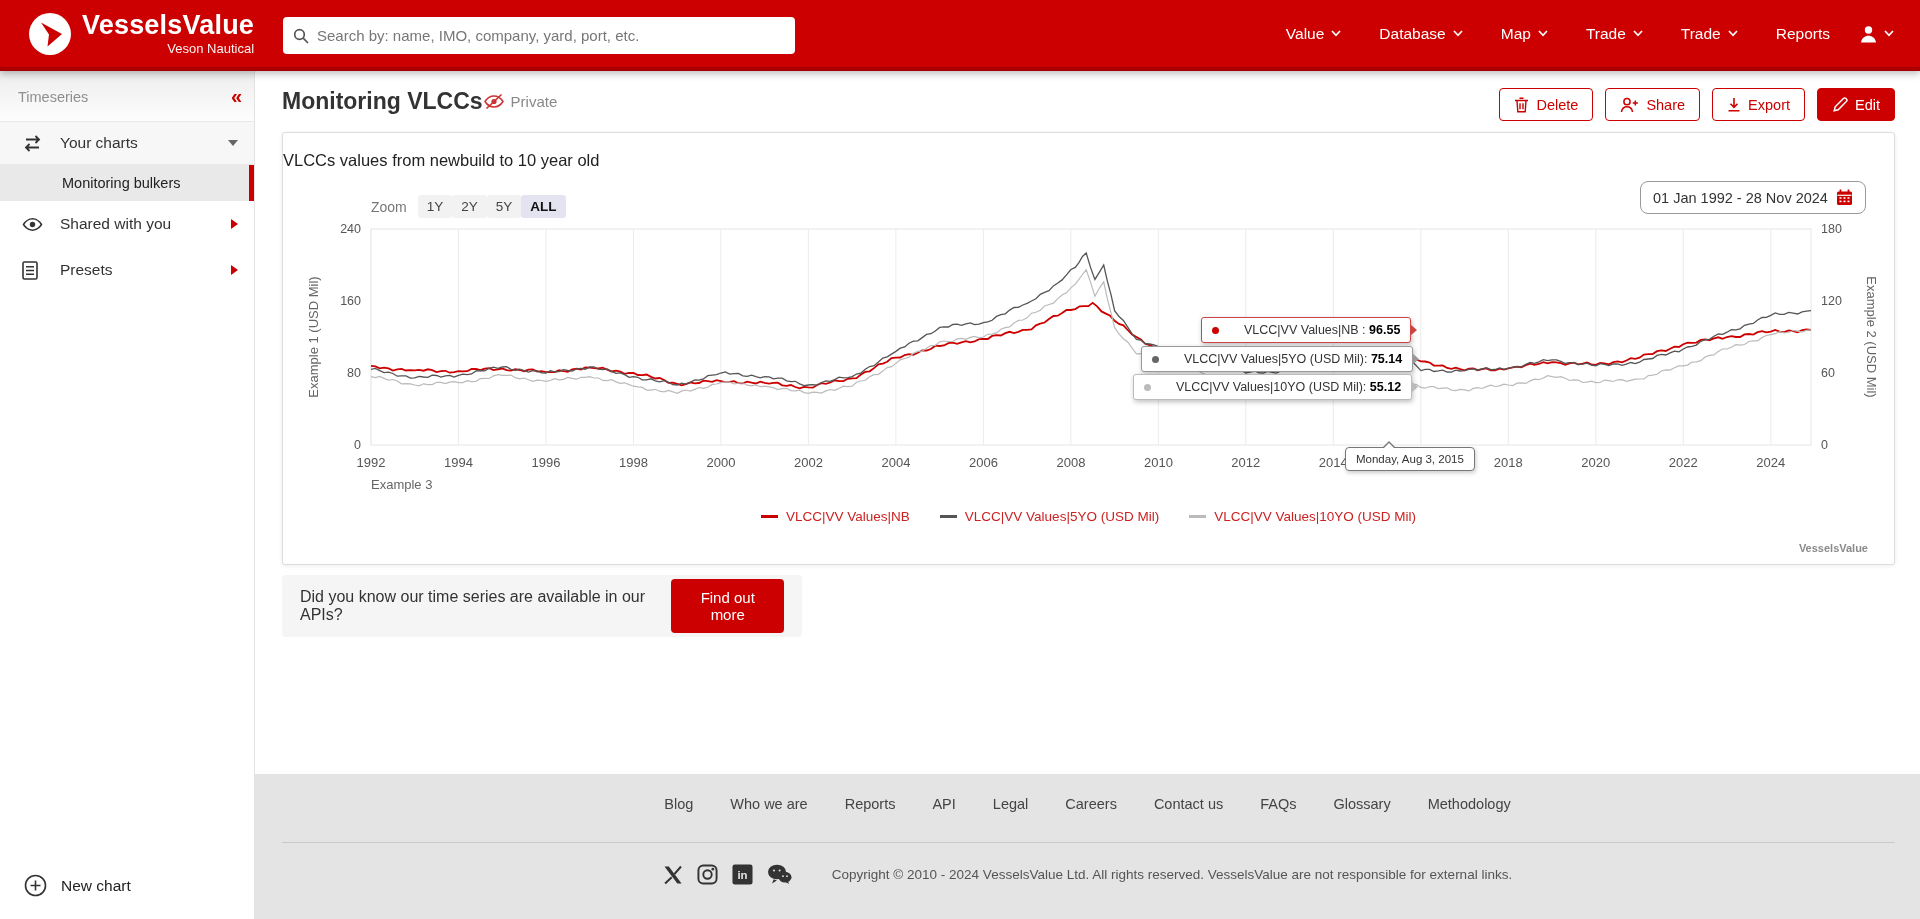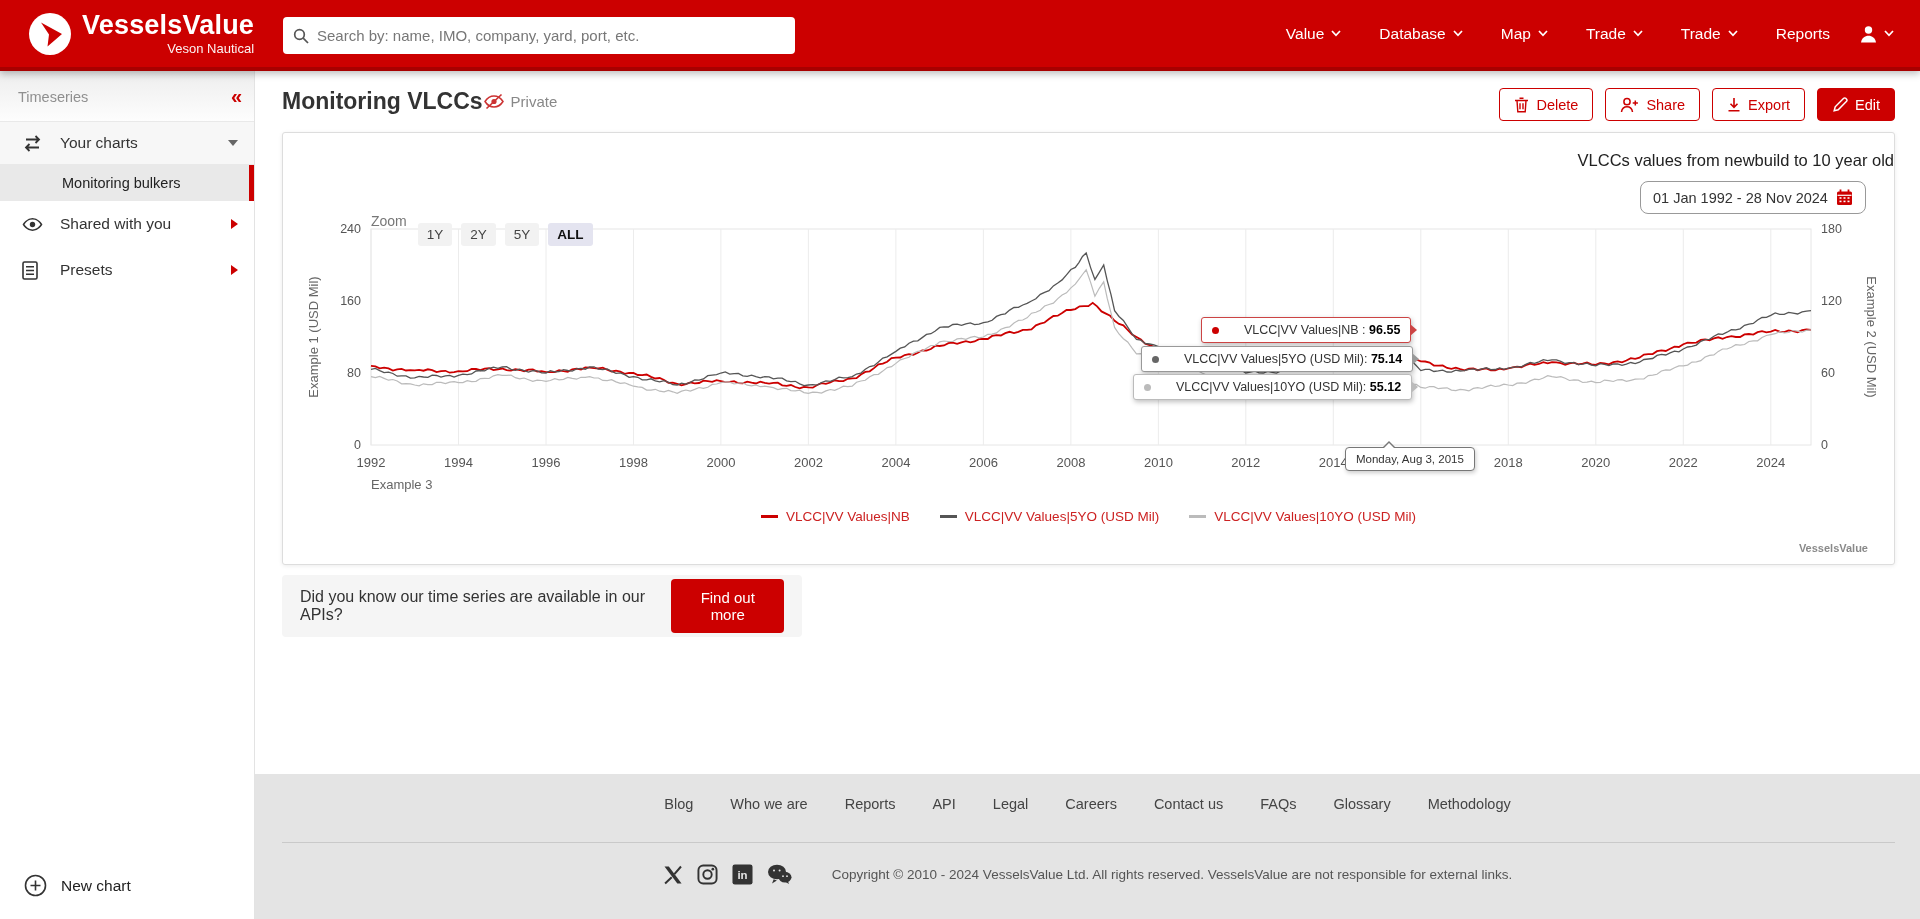--- a/index.html
+++ b/index.html
@@ -51,21 +51,21 @@
   .privacy { display:flex; align-items:center; gap:6px; font-size:15px; color:#888; }
   .actions { position:absolute; right:25px; top:88px; display:flex; gap:12px; }
   .btn { height:33px; display:flex; align-items:center; gap:7px; padding:0 14px; border:1.5px solid #cc0000;
     border-radius:4px; background:#fff; color:#cc0000; font-size:14.5px; cursor:pointer;
     font-family:"Liberation Sans",sans-serif; }
   .btn.filled { background:#cc0000; color:#fff; }
 
   
   .chart-card { position:absolute; left:282px; top:132px; width:1613px; height:433px; background:#fff;
     border:1px solid #ddd; border-radius:3px; box-shadow:0 1px 4px rgba(0,0,0,.08); }
-  .chart-title { position:absolute; top:18px; left:0; right:0; text-align:right; font-size:16.5px; color:#222; }
+  .chart-title { position:absolute; top:18px; left:0; right:0; text-align:left; font-size:16.5px; color:#222; }
   .zoom-row { position:absolute; left:88px; top:62px; display:flex; align-items:center; gap:9px; }
   .zoom-lbl { font-size:14px; color:#777; margin-right:2px; }
   .zoom-btn { padding:4px 9px; border-radius:3px; background:#f2f2f2; color:#444; font-size:13.5px; cursor:pointer; }
   .zoom-btn.sel { background:#e4e4f0; color:#111; font-weight:bold; }
   .date-range { position:absolute; right:28px; top:48px; width:226px; height:33px; border:1px solid #999;
     border-radius:8px; display:flex; align-items:center; justify-content:space-between; padding:0 12px;
     font-size:14.5px; color:#333; cursor:pointer; background:#fff; }
   #plot { position:absolute; left:0; top:0; }
   .axis-label { position:absolute; font-size:13px; color:#666; white-space:nowrap; }
   .y1-label { left:30px; top:204px; transform:translate(-50%,-50%) rotate(-90deg); }
@@ -344,21 +344,21 @@
         <path d="M88.0,232.8L92.4,233.4L96.7,235.4L101.1,234.6L105.5,235.4L109.9,237.6L114.2,236.4L118.6,235.9L123.0,237.5L127.4,237.1L131.7,237.3L136.1,236.8L140.5,237.7L144.9,236.3L149.2,237.1L153.6,239.1L158.0,238.1L162.4,237.8L166.7,239.7L171.1,239.2L175.5,238.2L179.9,238.3L184.2,238.2L188.6,235.9L193.0,236.0L197.4,237.2L201.7,235.6L206.1,235.2L210.5,237.1L214.9,236.4L219.2,235.5L223.6,237.1L228.0,237.7L232.3,236.1L236.7,237.0L241.1,238.2L245.5,236.6L249.8,236.5L254.2,238.6L258.6,238.1L263.0,239.1L267.3,239.2L271.7,239.2L276.1,237.3L280.5,238.1L284.8,238.7L289.2,236.3L293.6,235.7L298.0,236.5L302.3,234.5L306.7,234.6L311.1,235.1L315.5,235.5L319.8,234.6L324.2,236.8L328.6,238.5L333.0,237.6L337.3,238.7L341.7,240.8L346.1,239.9L350.5,240.0L354.8,242.0L359.2,242.2L363.6,241.5L368.0,243.9L372.3,245.5L376.7,245.0L381.1,247.0L385.4,249.8L389.8,249.7L394.2,250.8L398.6,252.3L402.9,251.2L407.3,249.4L411.7,250.4L416.1,250.0L420.4,247.7L424.8,248.1L429.2,248.9L433.6,247.1L437.9,248.1L442.3,249.2L446.7,248.8L451.1,248.2L455.4,250.2L459.8,250.4L464.2,248.7L468.6,249.7L472.9,250.5L477.3,248.6L481.7,249.9L486.1,250.6L490.4,249.9L494.8,249.7L499.2,252.3L503.6,252.8L507.9,252.0L512.3,254.0L516.7,255.3L521.0,253.8L525.4,254.4L529.8,254.7L534.2,252.0L538.5,250.2L542.9,250.9L547.3,249.5L551.7,247.3L556.0,248.1L560.4,248.1L564.8,245.8L569.2,245.4L573.5,245.2L577.9,241.6L582.3,238.9L586.7,238.3L591.0,235.1L595.4,231.4L599.8,230.7L604.2,228.8L608.5,225.1L612.9,224.7L617.3,224.5L621.7,222.0L626.0,221.1L630.4,221.8L634.8,219.7L639.2,217.3L643.5,217.5L647.9,216.0L652.3,212.7L656.7,213.0L661.0,212.5L665.4,210.1L669.8,209.7L674.1,210.9L678.5,209.4L682.9,208.2L687.3,209.4L691.6,208.5L696.0,206.1L700.4,205.8L704.8,206.0L709.1,202.9L713.5,202.1L717.9,202.5L722.3,200.2L726.6,198.8L731.0,200.0L735.4,198.9L739.8,196.9L744.1,196.8L748.5,196.3L752.9,192.3L757.3,190.7L761.6,189.5L766.0,186.0L770.4,183.0L774.8,182.7L779.1,180.0L783.5,177.0L787.9,177.0L792.3,176.1L796.6,173.3L801.0,173.1L805.4,173.1L809.7,169.8L814.1,173.4L818.5,178.4L822.9,180.6L827.2,182.8L831.6,187.8L836.0,190.9L840.4,192.4L844.7,197.0L849.1,201.5L853.5,204.0L857.9,206.4L862.2,210.8L866.6,212.2L871.0,213.8L875.4,216.6L879.7,217.6L884.1,216.0L888.5,217.4L892.9,218.2L897.2,216.8L901.6,217.7L906.0,219.8L910.4,219.1L914.7,219.3L919.1,220.2L923.5,221.7L927.9,220.8L932.2,222.6L936.6,223.1L941.0,221.4L945.4,222.3L949.7,223.8L954.1,222.5L958.5,222.7L962.8,224.7L967.2,225.0L971.6,224.5L976.0,226.8L980.3,227.6L984.7,226.3L989.1,227.5L993.5,228.7L997.8,227.0L1002.2,227.0L1006.6,228.3L1011.0,227.0L1015.3,225.4L1019.7,226.7L1024.1,226.4L1028.5,224.6L1032.8,225.6L1037.2,226.2L1041.6,224.0L1046.0,223.7L1050.3,222.9L1054.7,223.1L1059.1,222.1L1063.5,223.8L1067.8,223.3L1072.2,221.9L1076.6,223.5L1081.0,224.6L1085.3,223.4L1089.7,224.4L1094.1,224.7L1098.4,225.2L1102.8,224.7L1107.2,226.4L1111.6,225.6L1115.9,223.9L1120.3,225.1L1124.7,226.1L1129.1,225.0L1133.4,226.5L1137.8,228.3L1142.2,228.5L1146.6,229.5L1150.9,232.5L1155.3,232.7L1159.7,232.5L1164.1,235.0L1168.4,235.8L1172.8,234.6L1177.2,236.1L1181.6,237.3L1185.9,235.7L1190.3,235.5L1194.7,237.2L1199.1,236.2L1203.4,235.4L1207.8,237.3L1212.2,237.3L1216.6,235.6L1220.9,236.6L1225.3,235.5L1229.7,234.4L1234.1,233.6L1238.4,234.2L1242.8,232.1L1247.2,230.6L1251.5,231.8L1255.9,231.0L1260.3,229.2L1264.7,230.3L1269.0,229.2L1273.4,229.4L1277.8,230.2L1282.2,231.8L1286.5,230.3L1290.9,229.7L1295.3,231.4L1299.7,230.7L1304.0,229.5L1308.4,231.3L1312.8,231.9L1317.2,229.9L1321.5,230.4L1325.9,231.3L1330.3,229.2L1334.7,228.3L1339.0,229.3L1343.4,227.5L1347.8,225.2L1352.2,225.8L1356.5,224.7L1360.9,221.6L1365.3,221.2L1369.7,221.0L1374.0,218.2L1378.4,217.3L1382.8,218.0L1387.1,215.8L1391.5,213.7L1395.9,214.0L1400.3,211.2L1404.6,209.7L1409.0,209.8L1413.4,209.6L1417.8,206.9L1422.1,206.3L1426.5,207.2L1430.9,205.4L1435.3,204.3L1439.6,205.8L1444.0,204.0L1448.4,203.1L1452.8,204.0L1457.1,204.0L1461.5,201.4L1465.9,201.0L1470.3,201.6L1474.6,199.2L1479.0,198.1L1483.4,199.3L1487.8,198.6L1492.2,197.0L1496.7,198.7L1501.2,199.2L1505.6,197.5L1510.1,198.2L1514.6,199.2L1519.1,197.2L1523.5,196.5L1528.0,196.8" fill="none" stroke="#cc0000" stroke-width="1.8"></path>
         <path d="M88.0,236.4L92.4,235.4L96.7,237.6L101.1,239.7L105.5,239.1L109.9,240.5L114.2,243.2L118.6,242.9L123.0,242.9L127.4,245.2L131.7,244.8L136.1,243.3L140.5,244.0L144.9,244.3L149.2,242.2L153.6,242.5L158.0,244.1L162.4,242.8L166.7,242.3L171.1,244.1L175.5,242.4L179.9,241.2L184.2,241.7L188.6,241.0L193.0,238.0L197.4,237.5L201.7,237.8L206.1,235.3L210.5,234.1L214.9,235.3L219.2,234.0L223.6,233.7L228.0,236.3L232.3,237.3L236.7,236.2L241.1,237.6L245.5,239.1L249.8,237.7L254.2,237.8L258.6,239.8L263.0,240.0L267.3,237.6L271.7,238.9L276.1,238.5L280.5,236.6L284.8,237.5L289.2,238.1L293.6,235.9L298.0,235.4L302.3,236.2L306.7,234.0L311.1,233.8L315.5,236.2L319.8,236.6L324.2,235.9L328.6,238.4L333.0,240.3L337.3,239.8L341.7,241.6L346.1,244.3L350.5,243.6L354.8,244.3L359.2,246.8L363.6,246.8L368.0,245.8L372.3,247.8L376.7,248.8L381.1,247.7L385.4,249.3L389.8,251.7L394.2,252.0L398.6,250.2L402.9,251.1L407.3,249.3L411.7,246.9L416.1,247.2L420.4,246.0L424.8,242.7L429.2,242.1L433.6,241.7L437.9,240.0L442.3,238.9L446.7,241.1L451.1,240.7L455.4,240.4L459.8,242.9L464.2,243.4L468.6,242.2L472.9,243.7L477.3,244.8L481.7,243.6L486.1,243.8L490.4,245.9L494.8,245.2L499.2,245.2L503.6,247.9L507.9,248.6L512.3,248.3L516.7,250.8L521.0,252.7L525.4,252.0L529.8,251.6L534.2,252.1L538.5,249.5L542.9,247.8L547.3,248.3L551.7,246.6L556.0,244.2L560.4,244.9L564.8,244.7L569.2,243.6L573.5,241.0L577.9,240.1L582.3,236.3L586.7,233.5L591.0,232.7L595.4,229.1L599.8,225.0L604.2,223.8L608.5,221.1L612.9,218.4L617.3,215.2L621.7,214.0L626.0,210.2L630.4,208.1L634.8,207.8L639.2,204.6L643.5,201.4L647.9,200.7L652.3,198.0L656.7,194.4L661.0,193.9L665.4,194.0L669.8,191.5L674.1,191.2L678.5,192.4L682.9,190.8L687.3,189.9L691.6,191.6L696.0,191.1L700.4,189.6L704.8,188.8L709.1,187.3L713.5,183.4L717.9,181.6L722.3,180.8L726.6,177.1L731.0,174.5L735.4,174.4L739.8,172.0L744.1,170.4L748.5,168.0L752.9,165.8L757.3,161.4L761.6,159.3L766.0,157.6L770.4,152.9L774.8,150.0L779.1,146.9L783.5,141.8L787.9,136.5L792.3,134.4L795.9,129.6L799.5,123.4L803.2,120.0L807.6,134.6L811.9,146.4L816.3,139.3L820.7,132.0L824.3,147.8L828.0,161.7L831.6,177.6L836.0,183.5L840.4,187.4L844.7,194.2L849.1,200.9L853.5,206.4L857.9,207.2L862.2,210.5L866.6,211.0L871.0,211.9L875.4,213.6L879.7,215.9L884.1,215.3L888.5,217.6L892.9,219.0L897.2,218.1L901.6,219.7L906.0,222.3L910.4,222.2L914.7,223.2L919.1,225.6L923.5,227.7L927.9,228.1L932.2,231.2L936.6,232.9L941.0,232.4L945.4,234.3L949.7,236.6L954.1,236.1L958.5,237.1L962.8,240.0L967.2,239.2L971.6,238.0L976.0,239.8L980.3,240.0L984.7,238.3L989.1,239.3L993.5,240.1L997.8,238.0L1002.2,237.6L1006.6,237.6L1011.0,235.8L1015.3,233.3L1019.7,233.6L1024.1,232.1L1028.5,229.4L1032.8,229.6L1037.2,229.5L1041.6,226.7L1046.0,226.0L1050.3,224.4L1054.7,224.5L1059.1,223.2L1063.5,224.3L1067.8,223.1L1072.2,220.9L1076.6,221.8L1081.0,222.0L1085.3,220.0L1089.7,220.5L1094.1,220.8L1098.4,220.9L1102.8,220.9L1107.2,223.0L1111.6,222.5L1115.9,221.1L1120.3,221.8L1124.7,226.4L1129.1,228.3L1133.4,232.8L1137.8,237.6L1142.2,236.3L1146.6,236.4L1150.9,238.5L1155.3,237.9L1159.7,237.1L1164.1,239.0L1168.4,239.1L1172.8,237.2L1177.2,238.0L1181.6,237.6L1185.9,236.3L1190.3,235.9L1194.7,237.2L1199.1,235.8L1203.4,234.8L1207.8,236.6L1212.2,236.5L1216.6,235.0L1220.9,236.3L1225.3,235.2L1229.7,234.3L1234.1,233.6L1238.4,233.9L1242.8,231.4L1247.2,229.5L1251.5,230.3L1255.9,228.9L1260.3,226.7L1264.7,227.6L1269.0,226.8L1273.4,226.8L1277.8,228.3L1282.2,230.5L1286.5,229.6L1290.9,229.6L1295.3,231.6L1299.7,231.1L1304.0,230.1L1308.4,232.0L1312.8,232.8L1317.2,230.7L1321.5,231.4L1325.9,232.6L1330.3,231.0L1334.7,230.8L1339.0,232.4L1343.4,231.1L1347.8,229.5L1352.2,230.6L1356.5,229.2L1360.9,226.5L1365.3,226.0L1369.7,225.5L1374.0,222.4L1378.4,221.4L1382.8,222.0L1387.1,219.9L1391.5,218.1L1395.9,218.8L1400.3,216.0L1404.6,214.0L1409.0,213.4L1413.4,212.1L1417.8,208.3L1422.1,206.7L1426.5,206.3L1430.9,203.2L1435.3,201.0L1439.6,201.3L1444.0,199.2L1448.4,196.7L1452.8,196.8L1457.1,195.8L1461.5,192.3L1465.9,191.1L1470.3,190.5L1474.6,187.0L1479.0,184.5L1483.4,184.4L1487.8,182.4L1492.2,180.0L1496.7,181.3L1501.2,181.3L1505.6,179.4L1510.1,180.1L1514.6,181.0L1519.1,178.9L1523.5,178.1L1528.0,177.6" fill="none" stroke="#555555" stroke-width="1.3"></path>
         <path d="M88.0,243.6L92.4,244.6L96.7,243.5L101.1,245.4L105.5,247.2L109.9,246.5L114.2,248.0L118.6,250.8L123.0,250.7L127.4,250.9L131.7,252.0L136.1,252.9L140.5,250.8L144.9,251.6L149.2,251.6L153.6,249.3L158.0,249.4L162.4,250.6L166.7,249.1L171.1,248.7L175.5,249.6L179.9,249.6L184.2,247.7L188.6,248.7L193.0,248.3L197.4,245.6L201.7,245.3L206.1,245.5L210.5,242.8L214.9,241.6L219.2,242.4L223.6,242.4L228.0,242.1L232.3,244.7L236.7,245.8L241.1,245.0L245.5,246.7L249.8,248.4L254.2,247.2L258.6,247.5L263.0,248.4L267.3,247.5L271.7,245.7L276.1,246.9L280.5,246.3L284.8,244.4L289.2,245.4L293.6,246.2L298.0,244.3L302.3,244.3L306.7,243.6L311.1,245.0L315.5,245.0L319.8,247.4L324.2,247.6L328.6,246.7L333.0,248.9L337.3,250.4L341.7,249.8L346.1,251.6L350.5,253.2L354.8,253.9L359.2,254.4L363.6,257.1L368.0,257.1L372.3,256.3L376.7,258.2L381.1,258.9L385.4,257.5L389.8,258.8L394.2,260.4L398.6,258.1L402.9,257.0L407.3,258.1L411.7,256.4L416.1,254.5L420.4,255.3L424.8,254.3L429.2,251.4L433.6,251.0L437.9,249.6L442.3,248.9L446.7,249.1L451.1,251.0L455.4,250.2L459.8,249.8L464.2,252.2L468.6,252.8L472.9,251.9L477.3,253.7L481.7,253.2L486.1,253.8L490.4,254.6L494.8,256.6L499.2,255.6L503.6,255.3L507.9,257.6L512.3,257.8L516.7,257.2L521.0,259.6L525.4,260.4L529.8,259.1L534.2,259.3L538.5,260.1L542.9,257.9L547.3,256.5L551.7,257.3L556.0,255.5L560.4,253.1L564.8,253.7L569.2,253.2L573.5,249.2L577.9,248.0L582.3,247.3L586.7,243.8L591.0,241.6L595.4,241.3L599.8,238.1L604.2,234.6L608.5,233.7L612.9,230.4L617.3,226.9L621.7,225.5L626.0,224.2L630.4,220.3L634.8,218.4L639.2,218.2L643.5,215.3L647.9,212.5L652.3,212.4L656.7,208.8L661.0,208.0L665.4,208.5L669.8,208.5L674.1,205.9L678.5,205.4L682.9,206.3L687.3,204.4L691.6,203.4L696.0,204.9L700.4,204.0L704.8,201.3L709.1,201.1L713.5,199.9L717.9,196.2L722.3,194.7L726.6,193.9L731.0,190.1L735.4,187.4L739.8,187.0L744.1,184.8L748.5,180.2L752.9,179.3L757.3,177.2L761.6,173.0L766.0,171.5L770.4,170.2L774.8,165.6L779.1,162.0L783.5,159.8L787.9,154.9L792.3,151.2L795.9,146.4L799.5,141.5L803.2,136.8L807.6,149.4L811.9,163.2L816.3,155.3L820.7,148.8L824.3,165.7L828.0,179.9L831.6,194.4L836.0,201.0L840.4,205.7L844.7,209.0L849.1,215.2L853.5,220.8L857.9,220.6L862.2,222.5L866.6,225.8L871.0,226.2L875.4,228.0L879.7,230.7L884.1,231.5L888.5,231.3L892.9,233.8L897.2,235.2L901.6,234.3L906.0,235.7L910.4,238.0L914.7,237.6L919.1,240.0L923.5,242.1L927.9,243.3L932.2,244.1L936.6,247.7L941.0,249.9L945.4,249.9L949.7,252.3L954.1,255.0L958.5,254.7L962.8,256.8L967.2,257.0L971.6,255.6L976.0,254.2L980.3,255.8L984.7,255.9L989.1,254.3L993.5,255.5L997.8,256.6L1002.2,254.7L1006.6,254.4L1011.0,254.8L1015.3,252.1L1019.7,249.7L1024.1,249.9L1028.5,248.2L1032.8,245.3L1037.2,245.5L1041.6,245.3L1046.0,242.6L1050.3,242.4L1054.7,244.3L1059.1,243.3L1063.5,243.0L1067.8,244.9L1072.2,244.3L1076.6,242.8L1081.0,244.1L1085.3,244.5L1089.7,242.8L1094.1,244.8L1098.4,245.5L1102.8,244.4L1107.2,244.6L1111.6,246.9L1115.9,246.6L1120.3,245.9L1124.7,249.2L1129.1,251.4L1133.4,251.4L1137.8,254.4L1142.2,255.2L1146.6,253.5L1150.9,253.6L1155.3,255.7L1159.7,255.2L1164.1,254.8L1168.4,257.1L1172.8,257.6L1177.2,256.3L1181.6,256.8L1185.9,257.9L1190.3,255.4L1194.7,254.7L1199.1,255.5L1203.4,253.6L1207.8,252.1L1212.2,253.5L1216.6,252.9L1220.9,251.2L1225.3,252.0L1229.7,252.6L1234.1,250.2L1238.4,249.9L1242.8,250.4L1247.2,247.9L1251.5,246.1L1255.9,246.7L1260.3,245.0L1264.7,242.6L1269.0,243.6L1273.4,244.4L1277.8,243.6L1282.2,245.2L1286.5,247.5L1290.9,246.8L1295.3,247.2L1299.7,249.5L1304.0,249.1L1308.4,248.1L1312.8,249.6L1317.2,249.5L1321.5,247.1L1325.9,247.6L1330.3,248.5L1334.7,246.8L1339.0,246.7L1343.4,248.4L1347.8,247.3L1352.2,246.1L1356.5,246.0L1360.9,245.9L1365.3,242.6L1369.7,242.1L1374.0,241.3L1378.4,238.0L1382.8,236.8L1387.1,237.1L1391.5,234.7L1395.9,232.9L1400.3,232.8L1404.6,232.1L1409.0,229.1L1413.4,228.8L1417.8,227.7L1422.1,224.0L1426.5,222.4L1430.9,221.9L1435.3,218.4L1439.6,216.0L1444.0,216.0L1448.4,214.2L1452.8,211.7L1457.1,212.1L1461.5,211.5L1465.9,208.5L1470.3,207.9L1474.6,207.8L1479.0,204.5L1483.4,202.5L1487.8,201.6L1492.2,200.7L1496.7,198.7L1501.2,199.8L1505.6,199.5L1510.1,197.5L1514.6,198.2L1519.1,199.2L1523.5,197.3L1528.0,196.8" fill="none" stroke="#bbbbbb" stroke-width="1.2"></path>
         <circle cx="1120.3" cy="225.1" r="3.4" fill="#cc0000" stroke="#fff" stroke-width="1"></circle>
         <circle cx="1120.3" cy="221.8" r="3.4" fill="#555555" stroke="#fff" stroke-width="1"></circle>
         <circle cx="1120.3" cy="245.9" r="3.4" fill="#bbbbbb" stroke="#fff" stroke-width="1"></circle>
       </svg>
     <div class="chart-title">VLCCs values from newbuild to 10 year old</div>
     <div class="zoom-row">
       <span class="zoom-lbl">Zoom</span>
-      <span id="zoom-opts" style="display:flex;gap:9px;margin-top:28px;">
+      <span id="zoom-opts" style="display:flex;">
           <span class="zoom-btn">1Y</span>
           <span class="zoom-btn">2Y</span>
           <span class="zoom-btn">5Y</span>
           <span class="zoom-btn sel">ALL</span>
         </span>
     </div>
     <div class="date-range">
       <span>01 Jan 1992 - 28 Nov 2024</span>
       <span style="display:flex;">
         <svg width="17" height="17" viewBox="0 0 17 17">

